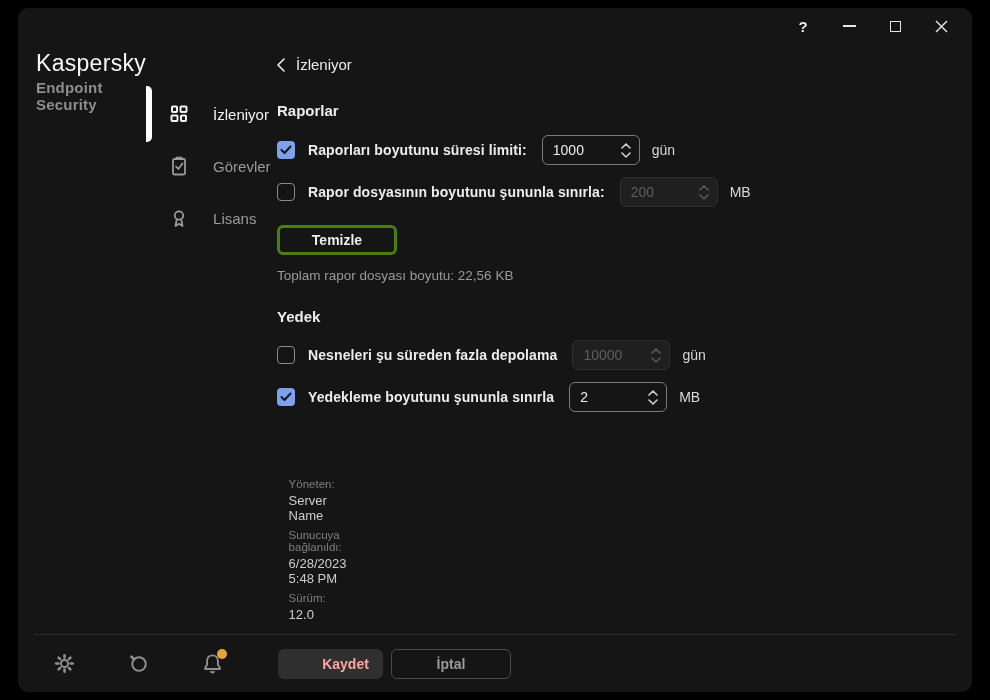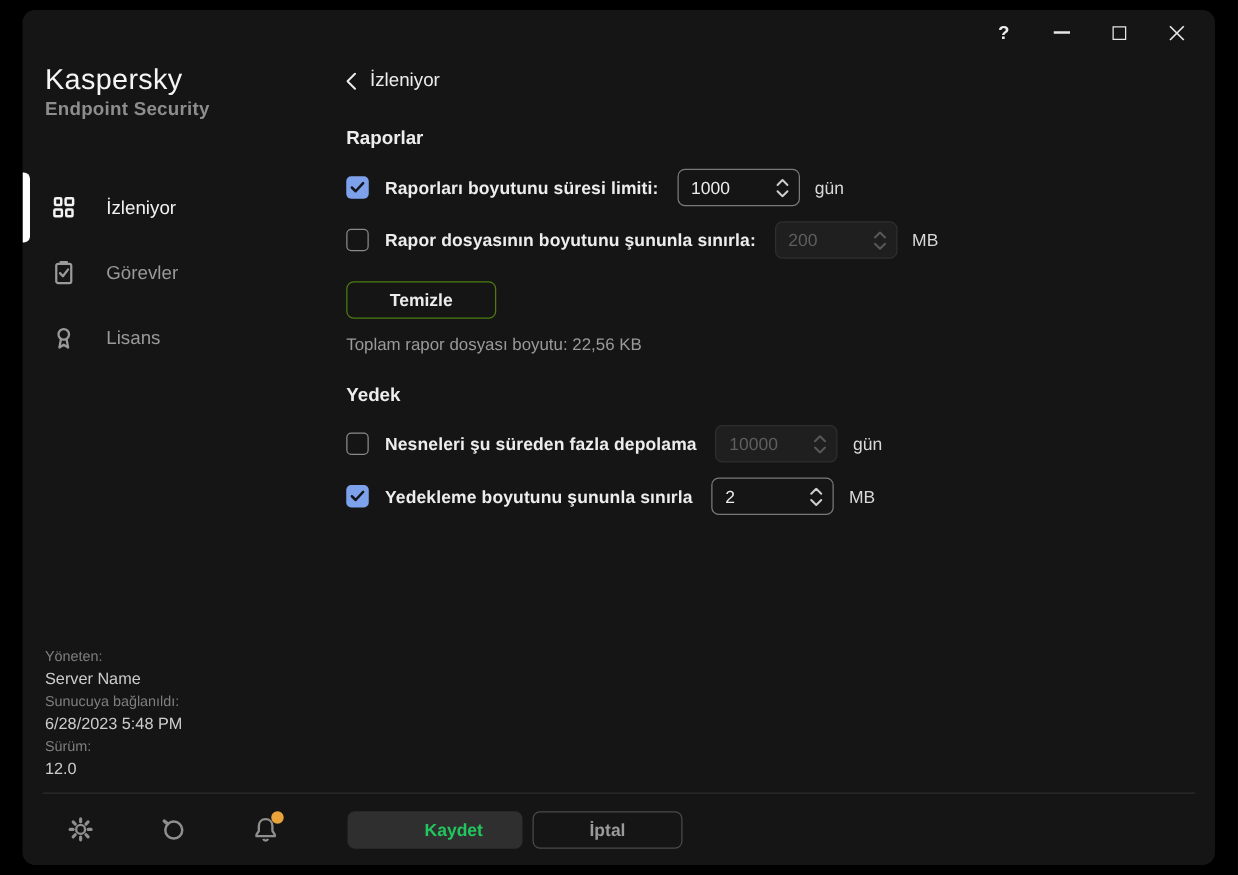--- a/index.html
+++ b/index.html
@@ -17,21 +17,21 @@
   .win-btn { width:46px; height:32px; display:flex; align-items:center; justify-content:center; color:#e6e6e6; cursor:default; }
   .win-btn svg { display:block; }
   .help-glyph { font-size:15px; font-weight:700; color:#ececec; }
   .min-bar { width:13px; height:2px; background:#e6e6e6; }
   .max-box { width:11px; height:11px; border:1.5px solid #e6e6e6; }
 
   
   .body { flex:1; display:flex; min-height:0; }
 
   
-  .sidebar { width:240px; flex:0 0 auto; display:flex; flex-direction:column; position:relative; }
+  .sidebar { width:240px; flex:0 0 auto; display:flex; flex-direction:row; position:relative; }
   .logo { padding:6px 0 0 18px; }
   .logo-brand { font-size:23px; color:#f5f5f5; letter-spacing:0.3px; }
   .logo-product { font-size:15px; font-weight:700; color:#8d8d8d; margin-top:2px; letter-spacing:0.2px; }
 
   .nav { margin-top:44px; }
   .nav-item { position:relative; height:52px; display:flex; align-items:center; padding-left:22px; color:#9a9a9a; font-size:15px; cursor:default; }
   .nav-item .nav-icon { width:22px; height:22px; margin-right:23px; flex:0 0 auto; }
   .nav-item.active { color:#f2f2f2; }
   .active-indicator { position:absolute; left:0; top:-2px; width:6px; height:56px; background:#ffffff; border-radius:0 5px 5px 0; }
 
@@ -61,31 +61,31 @@
   .spinner input { width:56px; background:transparent; border:none; outline:none;
                    color:#ececec; font-size:14px; font-family:inherit; padding:0 0 0 10px; }
   .spin-arrows { margin-left:auto; padding-right:8px; display:flex; flex-direction:column; gap:3px; color:#cfcfcf; }
   .spin-arrows svg { display:block; }
   .spinner.disabled { background:#1f1f1f; border-color:#2f2f2f; }
   .spinner.disabled input { color:#5e5e5e; }
   .spinner.disabled .spin-arrows { color:#585858; }
 
   .btn { height:30px; border-radius:6px; font-size:14px; font-weight:700; font-family:inherit;
          display:flex; align-items:center; justify-content:center; cursor:default; }
-  .btn-clear { width:120px; margin-top:18px; border:1px solid #4d7c0f; background:transparent; color:#ececec; }
+  .btn-clear { width:120px; margin-top:18px; border:3px solid #4d7c0f; background:transparent; color:#ececec; }
   .total-text { margin-top:13px; font-size:13.5px; color:#9a9a9a; }
 
   
   .footer { flex:0 0 auto; height:58px; margin:0 16px; border-top:1px solid #2c2c2c;
             display:flex; align-items:center; }
   .footer-left { width:224px; flex:0 0 auto; display:flex; align-items:center; gap:51px; padding-left:19px; }
   .footer-icon { position:relative; width:23px; height:23px; color:#8f8f8f; cursor:default; }
   .notif-dot { position:absolute; right:-3px; top:-3px; width:10px; height:10px; border-radius:50%; background:#e9a33b; }
   .footer-buttons { display:flex; gap:8px; padding-left:20px; }
-  .btn-save { width:140px; background:#2f2f2f; border:none; color:#22c55e;padding-left:36px; }
+  .btn-save { width:105px; background:#2f2f2f; border:none; color:#fca5a5;padding-left:36px; }
   .btn-cancel { width:120px; background:transparent; border:1px solid #4a4a4a; color:#9a9a9a; }
 </style>
 </head>
 <body>
 
 <div class="window">
 
   <div class="titlebar">
     <div class="win-btn">
       <span class="help-glyph">?</span>

